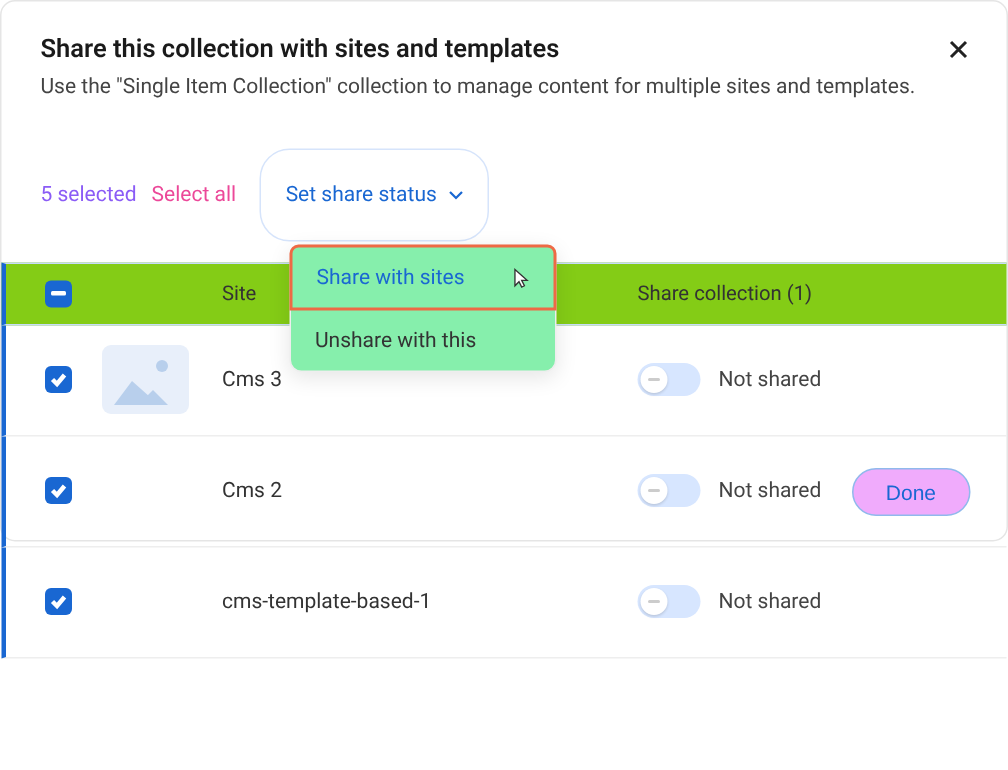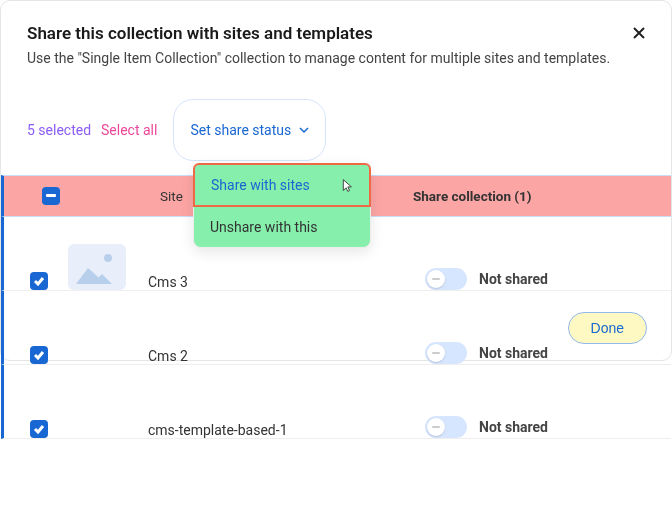--- a/index.html
+++ b/index.html
@@ -12,42 +12,42 @@
 .close svg { width: 16px; height: 16px; stroke: #222; stroke-width: 2; }
 .toolbar { padding: 18px 26px 14px 26px; display: flex; align-items: center; gap: 10px; }
 .selected-count { font-size: 14px; color: #8b5cf6; }
 .select-all { font-size: 14px; color: #ec4899; cursor: pointer; }
 .pill { margin-left: 6px; border: 1px solid #d6e4fb; border-radius: 20px; padding: 22px 16px; font-size: 14px; color: #1967d2; cursor: pointer; display: flex; align-items: center; gap: 8px; position: relative; }
 .chev { width: 10px; height: 10px; }
 .dropdown { position: absolute; top: 162px; left: 192px; width: 178px; background: #86efac; border: 1px solid #eee; border-radius: 8px; box-shadow: 0 4px 14px rgba(0,0,0,0.1); z-index: 10; }
 .dropdown-item { padding: 12px 16px; font-size: 14px; color: #333; cursor: pointer; position: relative; }
 .dropdown-item.active { color: #1967d2; border: 2px solid #ee6a45; border-radius: 6px 6px 0 0; margin: -1px -1px 0 -1px; }
 .cursor { position: absolute; right: 14px; top: 12px; }
-.table-header { background: #fca5a5; border-top: 1px solid #c8dcfb; border-bottom: 1px solid #c8dcfb; display: flex; align-items: center; height: 42px; padding: 0 38px; border-left: 3px solid #1967d2; font-size: 13.5px; color: #333; }
+.table-header { background: #84cc16; border-top: 1px solid #c8dcfb; border-bottom: 1px solid #c8dcfb; display: flex; align-items: center; height: 42px; padding: 0 26px; border-left: 3px solid #1967d2; font-size: 13.5px; color: #333; }
 .col-check { width: 34px; }
 .col-thumb { width: 84px; }
 .col-site { flex: 1; }
-.col-share { width: 220px; font-weight: bold; }
+.col-share { width: 220px; }
 .checkbox-header { width: 18px; height: 18px; background: #1967d2; border-radius: 4px; display: flex; align-items: center; justify-content: center; }
 .minus { width: 10px; height: 2.5px; background: #fff; border-radius: 1px; }
-.row { display: flex; align-items: flex-end; height: 74px; padding: 0 26px; border-bottom: 1px solid #eee; border-left: 3px solid #1967d2; font-size: 14px; color: #333; }
+.row { display: flex; align-items: center; height: 74px; padding: 0 26px; border-bottom: 1px solid #eee; border-left: 3px solid #1967d2; font-size: 14px; color: #333; }
 .checkbox { width: 18px; height: 18px; background: #1967d2; border-radius: 4px; display: flex; align-items: center; justify-content: center; }
 .check svg { width: 12px; height: 12px; stroke: #fff; stroke-width: 3; fill: none; }
 .thumb { width: 58px; height: 46px; background: #e8effa; border-radius: 6px; margin-left: 4px; display: flex; align-items: center; justify-content: center; position: relative; overflow: hidden; }
 .thumb .sun { width: 8px; height: 8px; background: #b8cfec; border-radius: 50%; position: absolute; top: 10px; right: 14px; }
 .thumb .hill { position: absolute; bottom: 6px; left: 8px; width: 0; height: 0; border-left: 12px solid transparent; border-right: 18px solid transparent; border-bottom: 16px solid #b8cfec; }
 .thumb .hill2 { position: absolute; bottom: 6px; left: 24px; width: 0; height: 0; border-left: 10px solid transparent; border-right: 10px solid transparent; border-bottom: 10px solid #b8cfec; }
 .thumb-empty { background: transparent; }
 .toggle-wrap { display: flex; align-items: center; gap: 12px; }
 .toggle { width: 42px; height: 22px; background: #d7e6ff; border-radius: 12px; position: relative; cursor: pointer; }
 .knob { width: 18px; height: 18px; background: #fff; border-radius: 50%; position: absolute; top: 2px; left: 2px; box-shadow: 0 1px 2px rgba(0,0,0,0.15); display: flex; align-items: center; justify-content: center; }
 .knob::after { content: ''; width: 8px; height: 2px; background: #ccc; border-radius: 1px; }
 .share-label { font-size: 14px; color: #444; }
 .footer { position: absolute; bottom: 16px; right: 24px; }
-.done { border: 1px solid #90b9ec; border-radius: 20px; padding: 7px 22px; font-size: 14px; color: #1967d2; background: #fef9c3; cursor: pointer; }
+.done { border: 1px solid #90b9ec; border-radius: 20px; padding: 7px 22px; font-size: 14px; color: #1967d2; background: #f0abfc; cursor: pointer; }
 </style>
 </head>
 <body>
 
 <div class="modal">
 
   <div class="close">
     <svg viewBox="0 0 16 16">
         <path d="M3 3 L13 13 M13 3 L3 13"></path>
       </svg>

